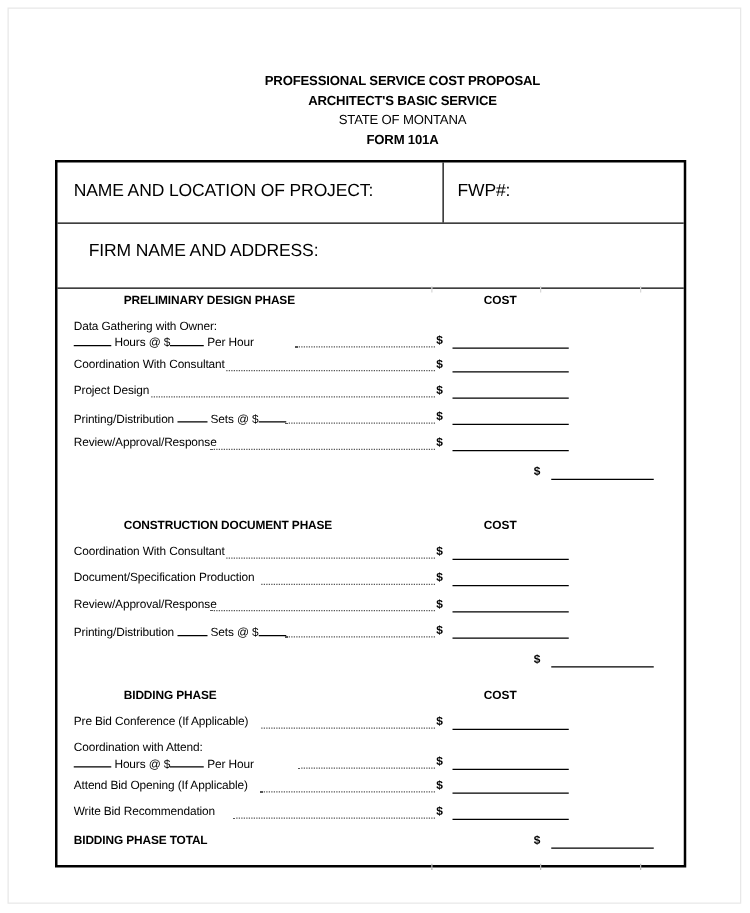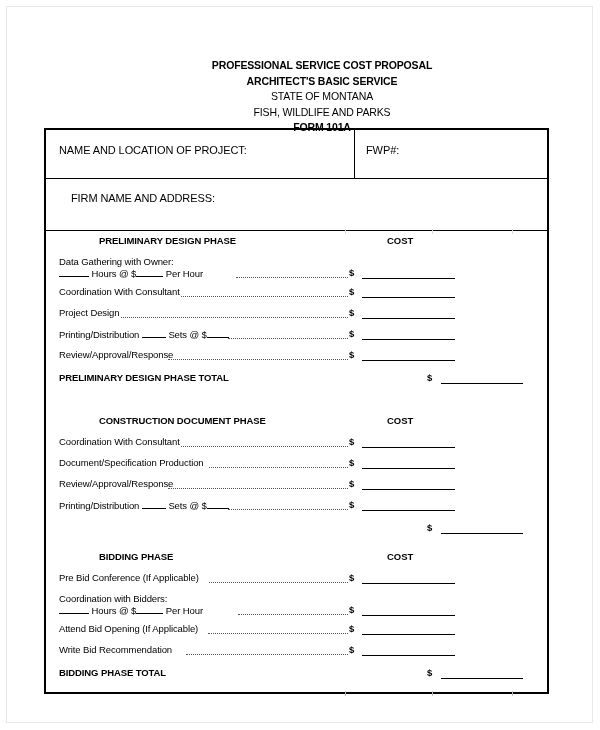--- a/index.html
+++ b/index.html
@@ -78,21 +78,21 @@
   .vdiv {
     position: absolute;
     left: 308px;
     top: 0;
     height: 48px;
     border-left: 1.6px solid #000;
   }
 
   .cell-label {
     position: absolute;
-    font-size: 11px;
+    font-size: 14px;
     letter-spacing: -0.1px;
     white-space: nowrap;
   }
   .lbl-project { left: 13px;  top: 14px; }
   .lbl-fwp     { left: 320px; top: 14px; }
   .lbl-firm    { left: 25px;  top: 62px; }
 
   
   .tick {
     position: absolute;
@@ -226,21 +226,20 @@
 <body>
 
 <div class="page-edge"></div>
 
 <div class="sheet">
 
   <div class="doc-header">
     <div class="hdr-bold">PROFESSIONAL SERVICE COST PROPOSAL</div>
     <div class="hdr-bold">ARCHITECT'S BASIC SERVICE</div>
     <div>STATE OF MONTANA</div>
-    <div>FISH, WILDLIFE AND PARKS</div>
     <div class="hdr-bold">FORM 101A</div>
   </div>
 
   <div class="frame">
 
     <div class="cell-label lbl-project">NAME AND LOCATION OF PROJECT:</div>
     <div class="vdiv"></div>
     <div class="cell-label lbl-fwp">FWP#:</div>
     <div class="rule rule-r1"></div>
 
@@ -288,21 +287,20 @@
       </div>
 
       <div class="item">
         <div class="item-text">Review/Approval/Response</div>
         <div class="leader" style="left:122px; top:14px; width:180px;"></div>
         <div class="dollar" style="left:303px; top:4px;">$</div>
         <div class="blank" style="left:316px; top:15px; width:93px;"></div>
       </div>
 
       <div class="total">
-        <div class="total-text">PRELIMINARY DESIGN PHASE TOTAL</div>
         <div class="total-dollar">$</div>
         <div class="total-blank"></div>
       </div>
     </div>
 
     <div class="section sec-constr">
 
       <div class="sec-head">
         <div class="sec-title">CONSTRUCTION DOCUMENT PHASE</div>
         <div class="sec-cost">COST</div>
@@ -350,21 +348,21 @@
       </div>
 
       <div class="item">
         <div class="item-text">Pre Bid Conference (If Applicable)</div>
         <div class="leader" style="left:163px; top:14px; width:139px;"></div>
         <div class="dollar" style="left:303px; top:4px;">$</div>
         <div class="blank" style="left:316px; top:15px; width:93px;"></div>
       </div>
 
       <div class="item tall">
-        <div class="item-text">Coordination with Bidders:</div>
+        <div class="item-text">Coordination with Attend:</div>
         <div class="item-sub"><span class="u u-lead"></span> <span>Hours @ $</span><span class="u u-mid"></span> <span>Per Hour</span></div>
         <div class="leader" style="left:192px; top:25px; width:110px;"></div>
         <div class="dollar" style="left:303px; top:15px;">$</div>
         <div class="blank" style="left:316px; top:26px; width:93px;"></div>
       </div>
 
       <div class="item">
         <div class="item-text">Attend Bid Opening (If Applicable)</div>
         <div class="leader" style="left:162px; top:14px; width:140px;"></div>
         <div class="dollar" style="left:303px; top:4px;">$</div>

